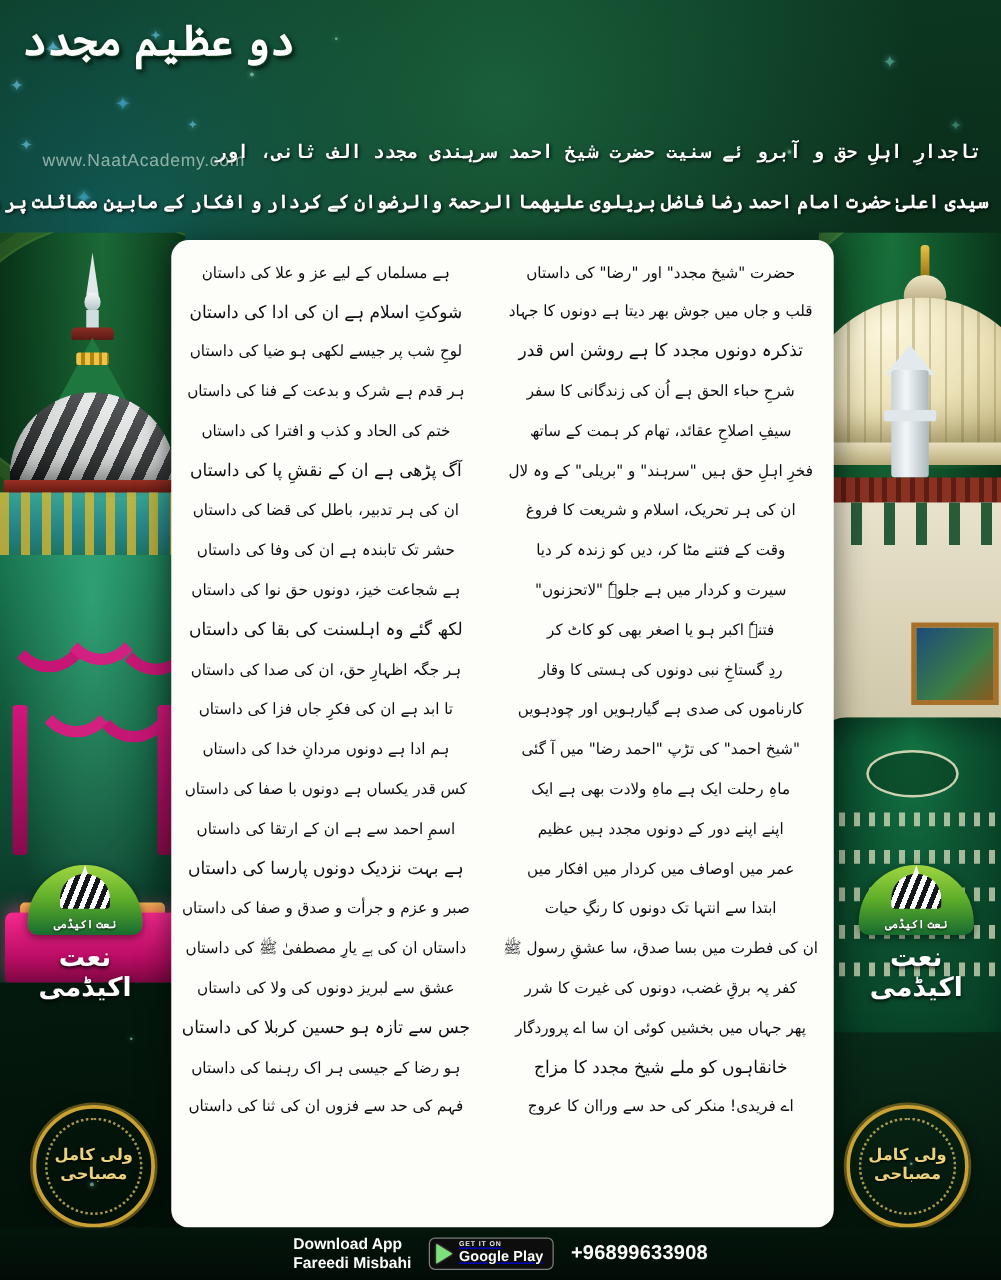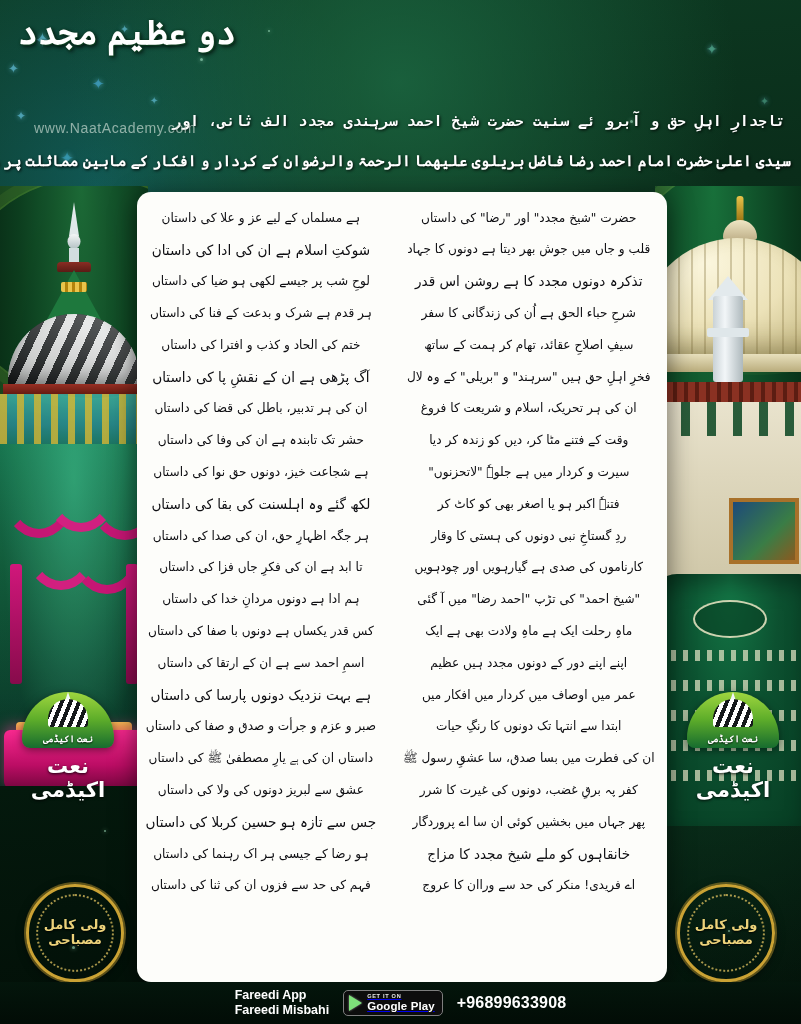--- a/index.html
+++ b/index.html
@@ -649,21 +649,21 @@
     <div class="seal-ring"></div>
     <div class="seal-text">ولی کامل<br>مصباحی</div>
   </div>
   <div class="seal" id="seal-right">
     <div class="seal-ring"></div>
     <div class="seal-text">ولی کامل<br>مصباحی</div>
   </div>
 
   <div id="footer">
     <div class="dl-text">
-      <div>Fareedi App</div>
+      <div>Download App</div>
       <div>Fareedi Misbahi</div>
     </div>
     <a class="gp-badge" href="#">
       <span class="gp-tri"></span>
       <span class="gp-lines">
         <span class="gp-small" style="display:block;">GET IT ON</span>
         <span class="gp-big" style="display:block;">Google Play</span>
       </span>
     </a>
     <div class="phone">+96899633908</div>

